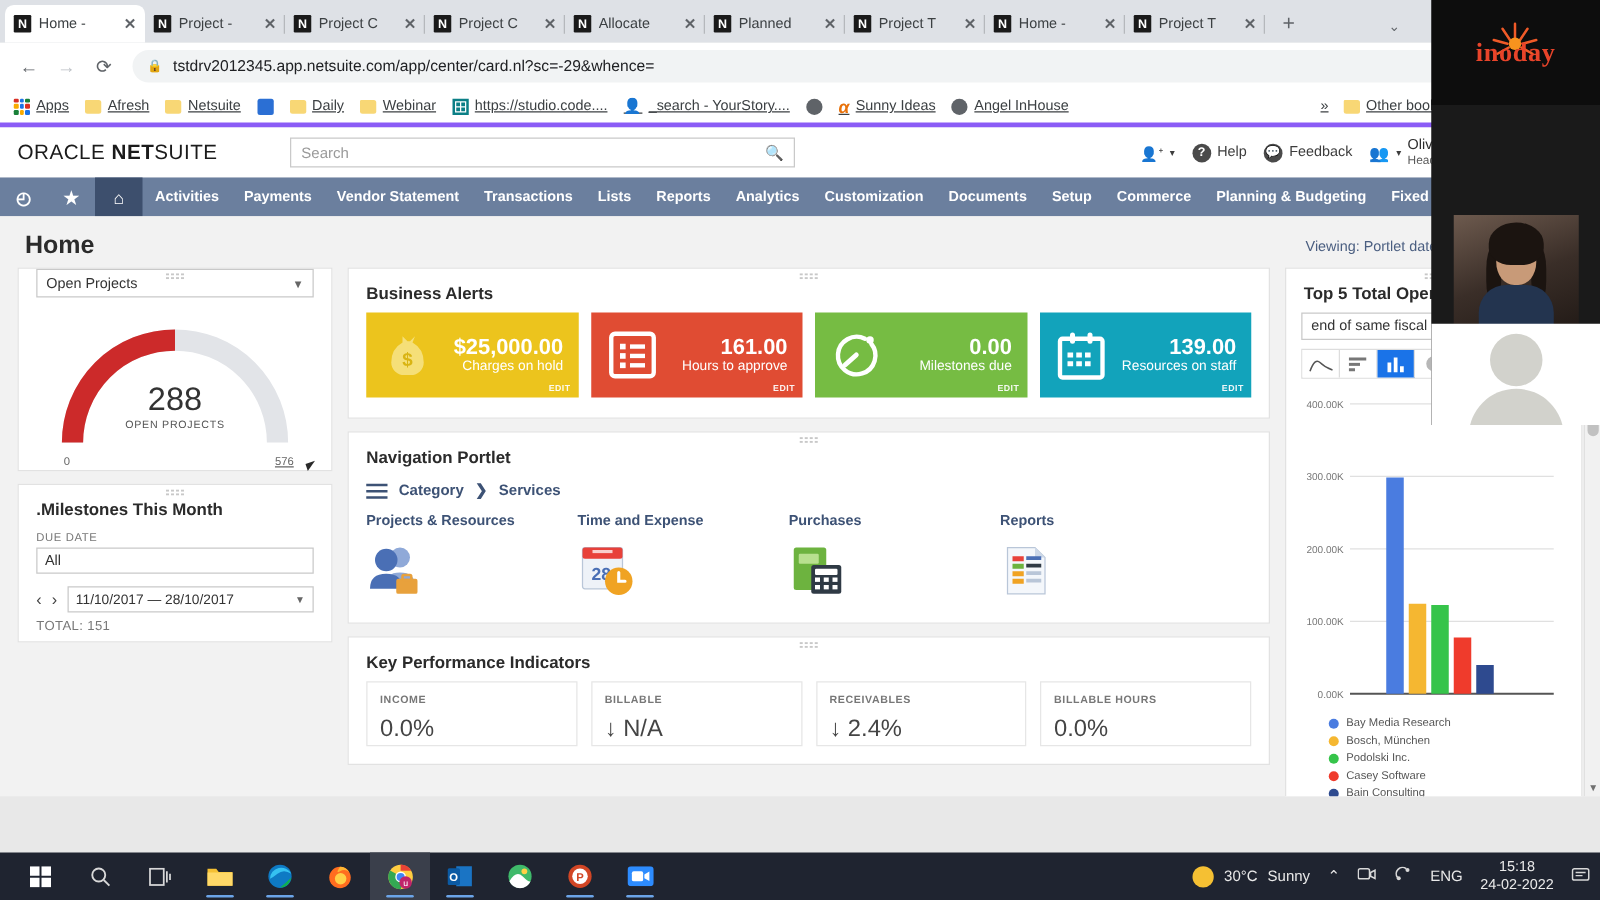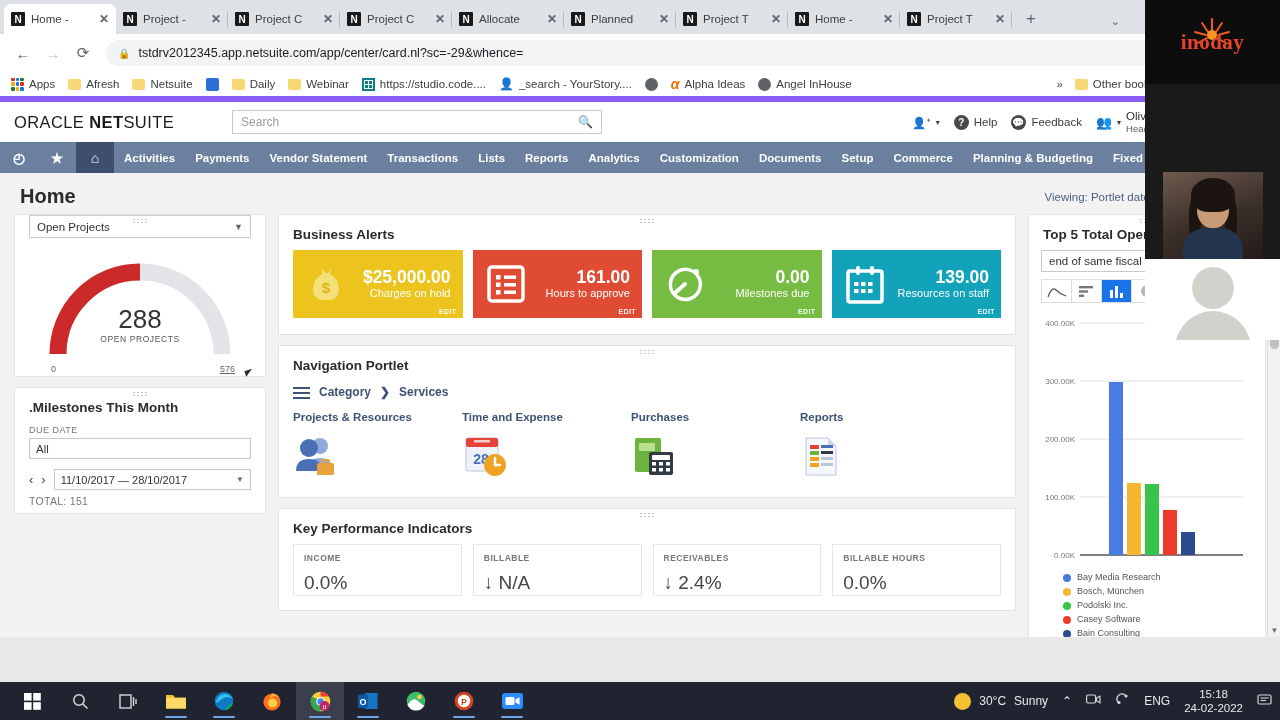--- a/index.html
+++ b/index.html
@@ -70,21 +70,22 @@
     margin: 0 6px; font-size: 12.5px; color: #202124;
   }
   .lock { font-size: 10px; color: #5f6368; }
   .omni-icons { display: flex; align-items: center; gap: 10px; color: #5f6368; }
   .omni-icons .star { color: #1a73e8; }
 
   .bookmarks {
     height: 30px; background: #fff;
     display: flex; align-items: center; gap: 13px;
     padding: 0 11px; font-size: 11.5px; color: #3c4043;
-    border-bottom: 6px solid #8b5cf6;
+    border-bottom: 4px solid #8b5cf6;
+    text-decoration: underline;
   }
   .bm { display: flex; align-items: center; gap: 5px; white-space: nowrap; }
   .bm-folder {
     width: 13px; height: 11px; background: #f8d775;
     border-radius: 1px 2px 2px 2px; flex: 0 0 13px;
   }
   .bm-grid {
     width: 13px; height: 13px; flex: 0 0 13px;
     display: grid; grid-template-columns: repeat(3,1fr);
     grid-template-rows: repeat(3,1fr); gap: 1px;
@@ -114,21 +115,21 @@
 
   
   .ns-header {
     height: 40px; background: #fff;
     display: flex; align-items: center; padding: 0 14px;
   }
   .ns-logo { font-size: 16.5px; letter-spacing: .4px; color: #1b1b1b; }
   .ns-logo b { font-weight: 700; }
   .ns-logo span.thin { font-weight: 300; }
   .ns-search {
-    width: 370px; height: 24px; margin-left: 58px;
+    width: 404px; height: 24px; margin-left: 58px;
     border: 1px solid #c9c9c9; background: #fff;
     display: flex; align-items: center; padding: 0 8px;
     font-size: 12px; color: #9a9a9a;
   }
   .ns-search .mag { margin-left: auto; color: #4a4a4a; font-size: 12px; }
   .ns-head-right {
     margin-left: auto; display: flex; align-items: center; gap: 14px;
     font-size: 11.5px; color: #3d3d3d;
   }
   .hr-item { display: flex; align-items: center; gap: 5px; }
@@ -548,21 +549,21 @@
   </div>
   <div class="bm">
     <span class="bm-person">👤</span>
     <span>_search - YourStory....</span>
   </div>
   <div class="bm">
     <span class="bm-globe"></span>
   </div>
   <div class="bm">
     <span class="bm-alpha">α</span>
-    <span>Alpha Ideas</span>
+    <span>Sunny Ideas</span>
   </div>
   <div class="bm">
     <span class="bm-globe"></span>
     <span>Angel InHouse</span>
   </div>
   <div class="bm-right">
     <span>»</span>
     <span class="bm">
       <span class="bm-folder"></span>
       <span>Other bookmarks</span>

